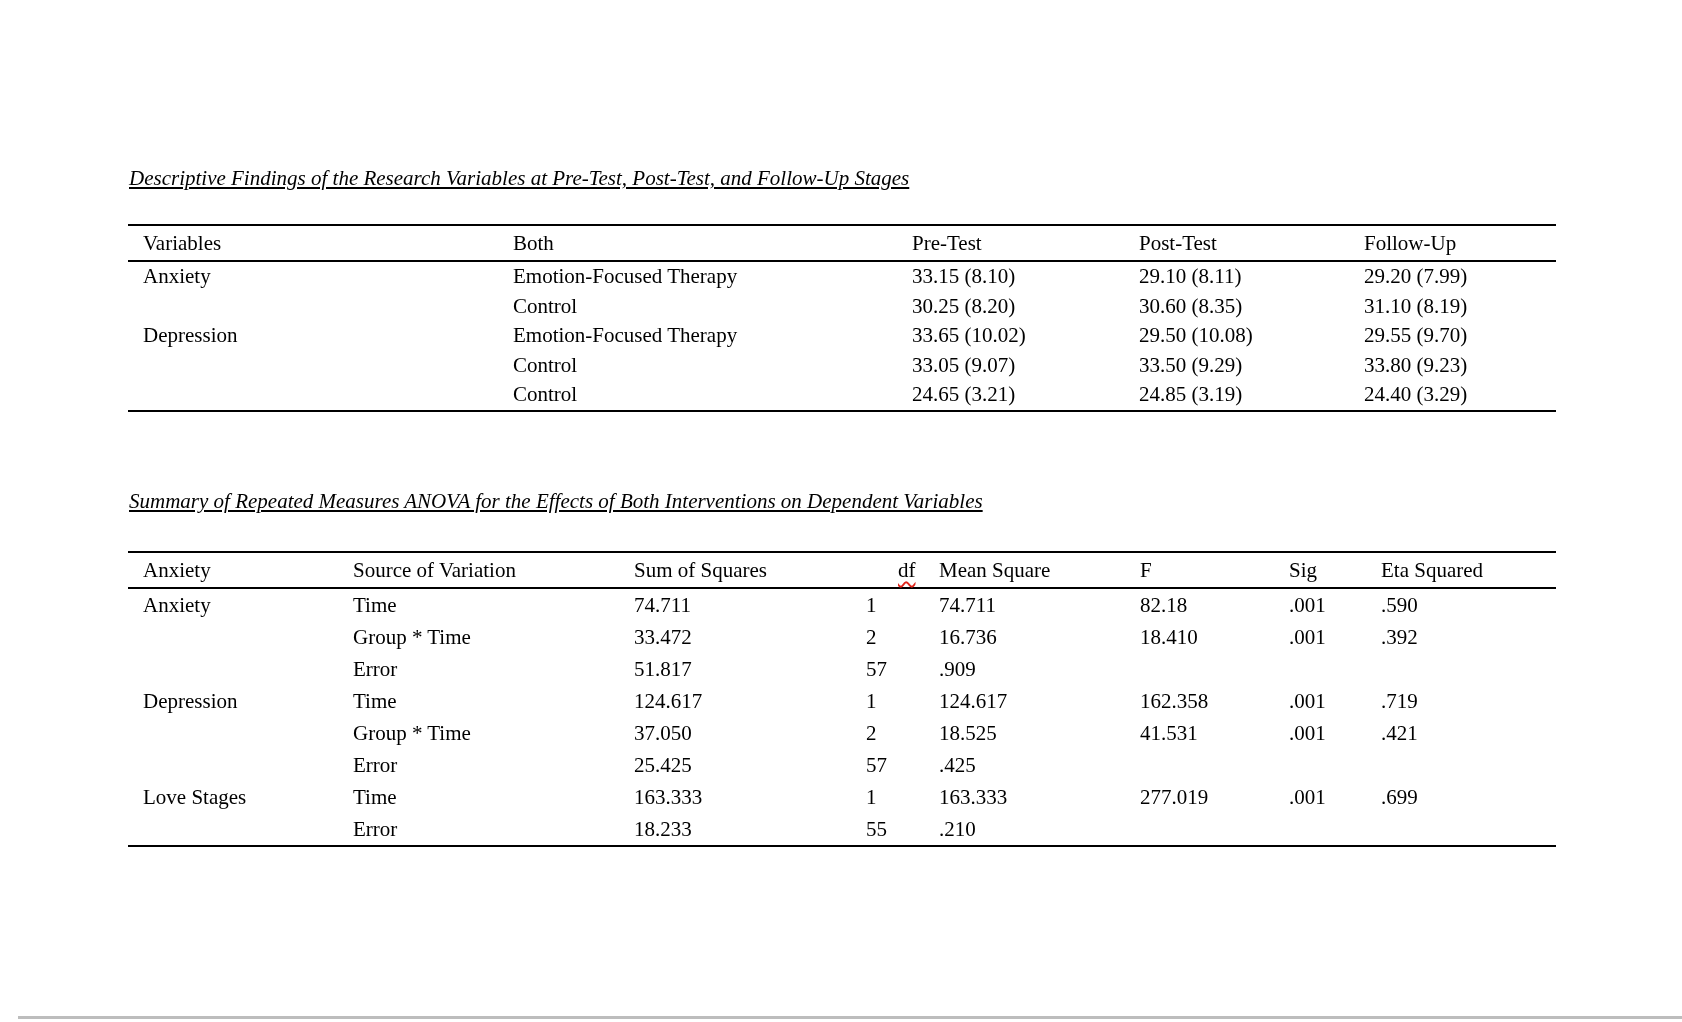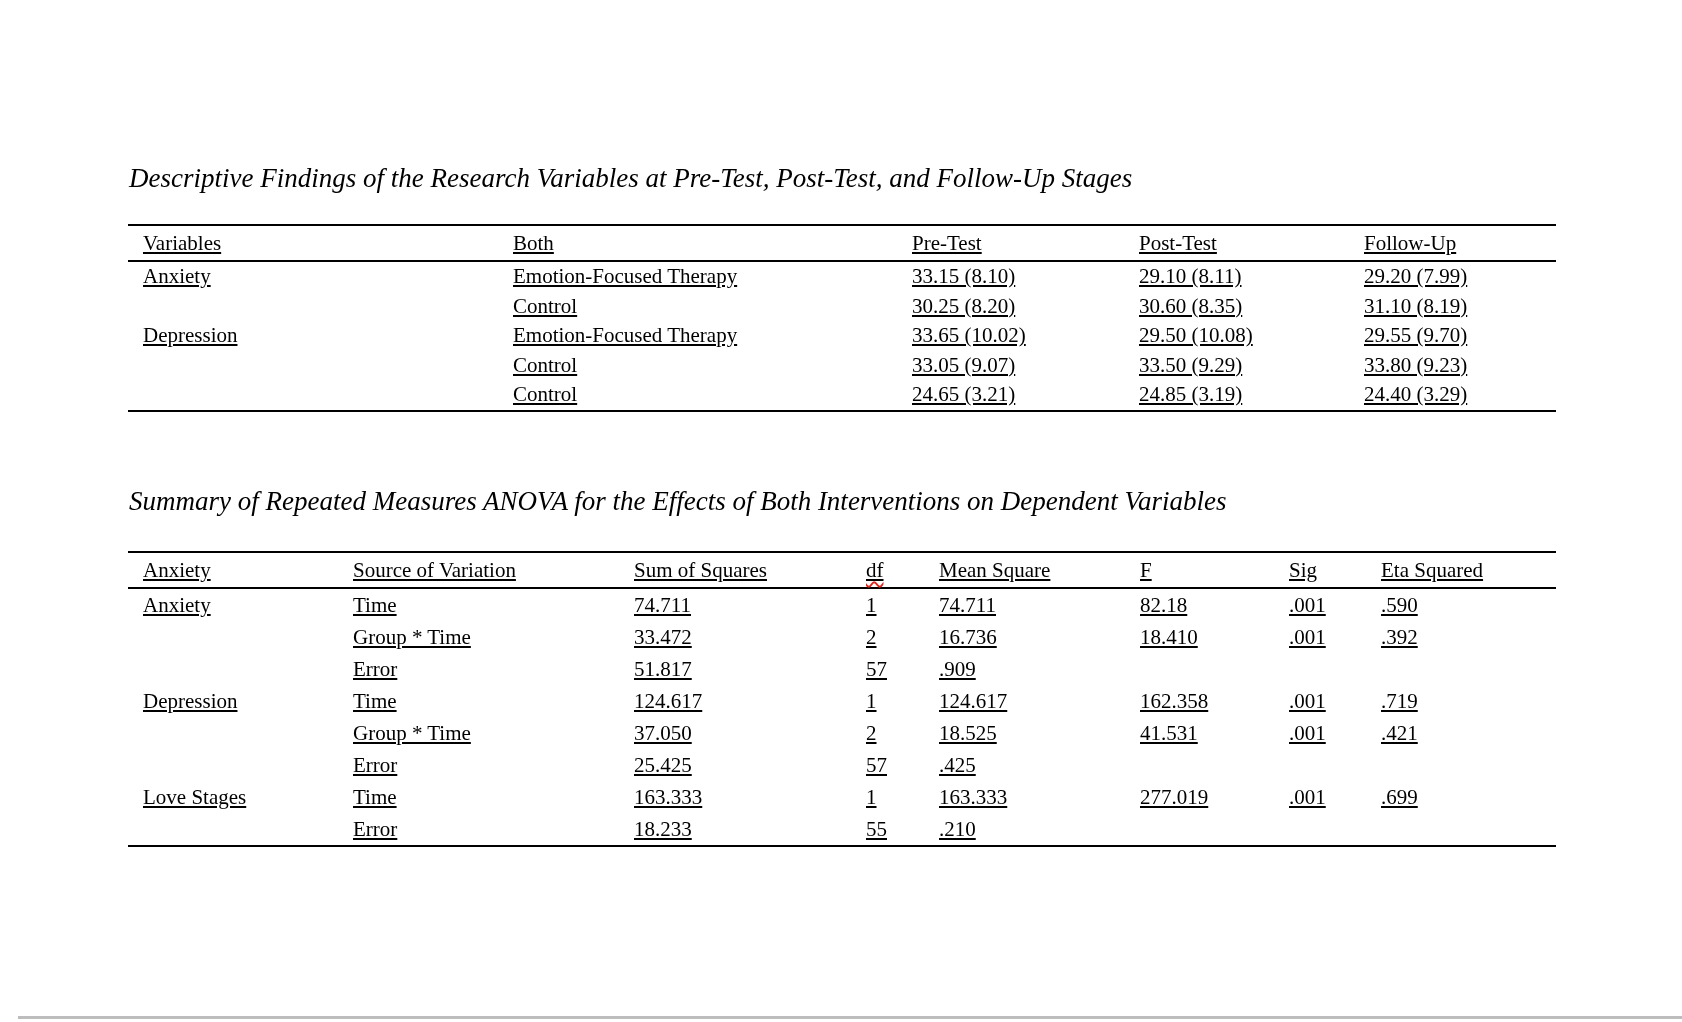--- a/index.html
+++ b/index.html
@@ -11,36 +11,36 @@
     font-family: "Liberation Serif", "DejaVu Serif", serif;
     position: relative;
     overflow: hidden;
   }
   .tbl-title {
     position: absolute;
     left: 129px;
     margin: 0;
     font-weight: normal;
     font-style: italic;
-    font-size: 27px;
+    font-size: 21px;
     line-height: 28px;
     white-space: nowrap;
+    text-decoration: underline;
   }
   #title1 { top: 164px; }
   #title2 { top: 487px; }
   table {
     position: absolute;
     left: 128px;
     width: 1428px;
     border-collapse: collapse;
     table-layout: fixed;
     border-top: 2px solid #000;
     border-bottom: 2px solid #000;
     font-size: 21px;
-    text-decoration: underline;
   }
   #table1 { top: 224px; }
   #table2 { top: 551px; }
   th {
     font-weight: normal;
     text-align: left;
     vertical-align: middle;
     border-bottom: 2px solid #000;
     padding: 5px 0 5px 15px;
     line-height: 24px;
@@ -143,21 +143,21 @@
       <col style="width:201px">
       <col style="width:149px">
       <col style="width:92px">
       <col style="width:190px">
     </colgroup>
     <thead>
       <tr>
           <th>Anxiety</th>
           <th>Source of Variation</th>
           <th>Sum of Squares</th>
-          <th><span class="spell-error" style="text-decoration-color: rgb(224, 37, 27);">df</span></th>
+          <th><span class="spell-error" style="text-decoration-color: rgb(224, 37, 27); margin-left: 32px;">df</span></th>
           <th>Mean Square</th>
           <th>F</th>
           <th>Sig</th>
           <th>Eta Squared</th>
         </tr>
     </thead>
     <tbody>
         <tr>
           <td>Anxiety</td>
           <td>Time</td>

